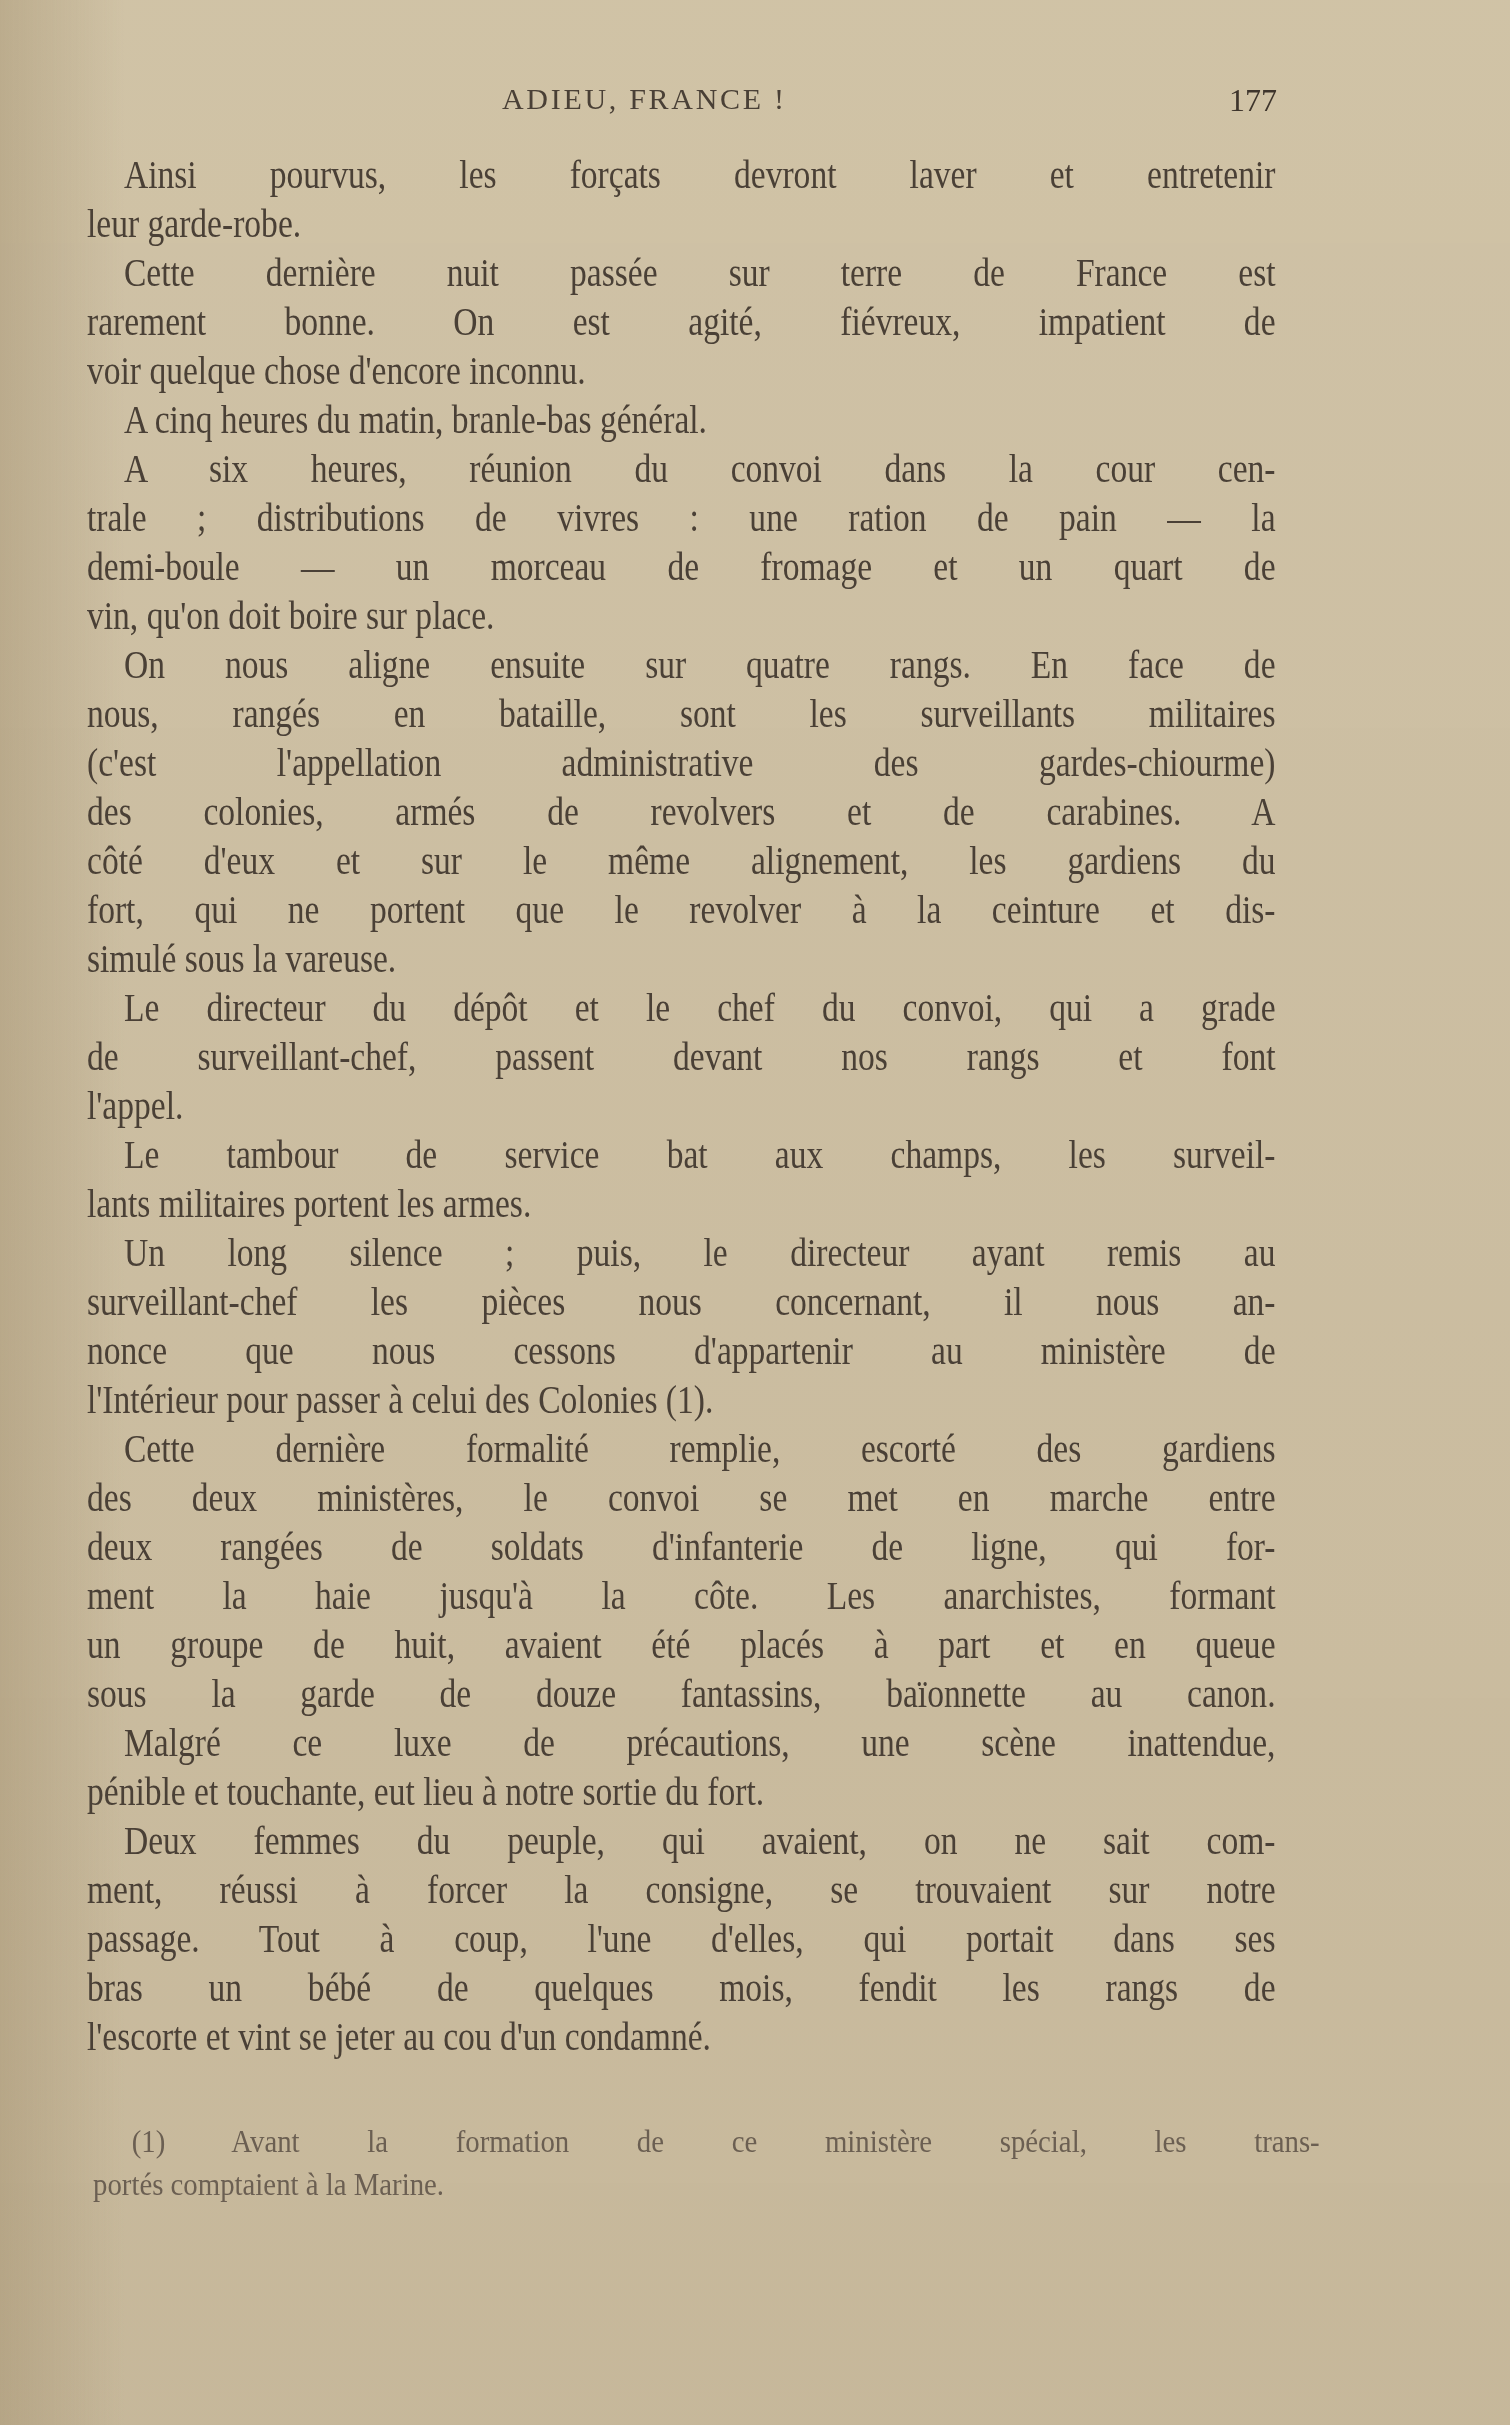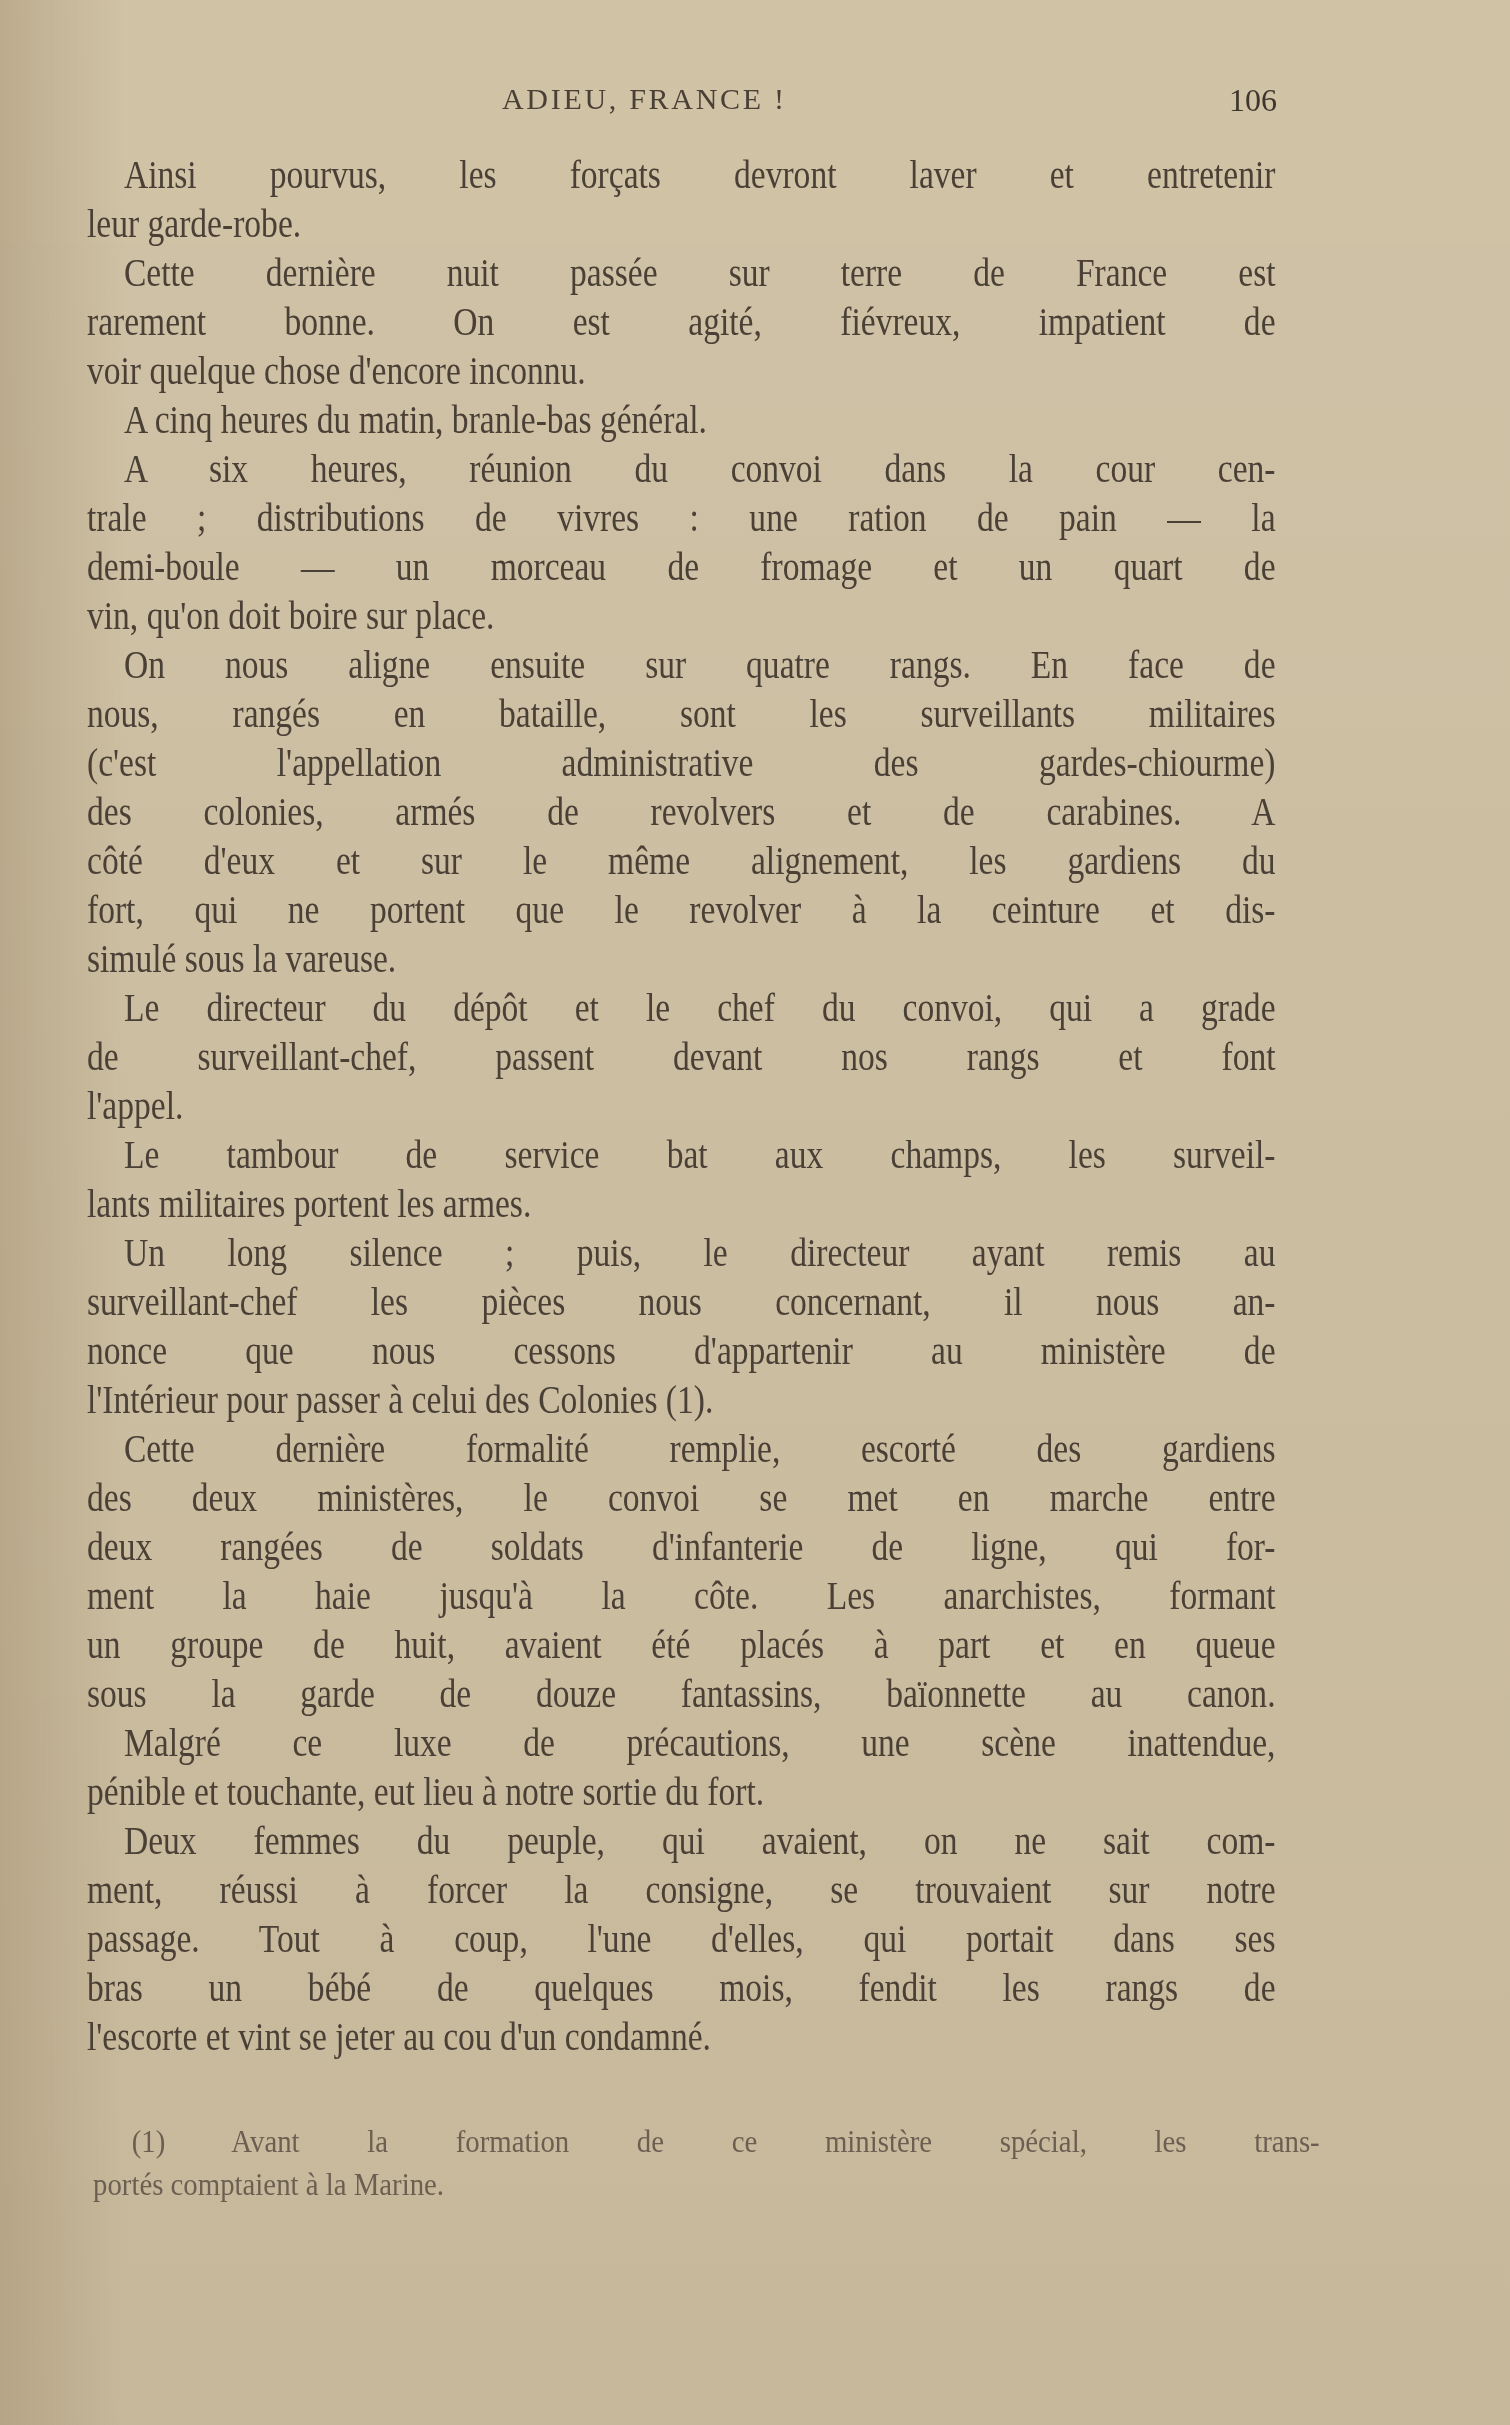--- a/index.html
+++ b/index.html
@@ -90,21 +90,21 @@
     .footnote .indent {
       padding-left: 43px;
     }
   </style>
 </head>
 <body>
 
 <div class="page">
   <div class="running-head">
     <span class="running-title">ADIEU, FRANCE !</span>
-    <span class="page-number">106</span>
+    <span class="page-number">177</span>
   </div>
 
   <div class="body-text">
     <p>
       <span class="line">Ainsi pourvus, les forçats devront laver et entretenir</span>
       <span class="line last" style="text-indent:0">leur garde-robe.</span>
     </p>
     <p>
       <span class="line">Cette dernière nuit passée sur terre de France est</span>
       <span class="line" style="text-indent:0">rarement bonne. On est agité, fiévreux, impatient de</span>

